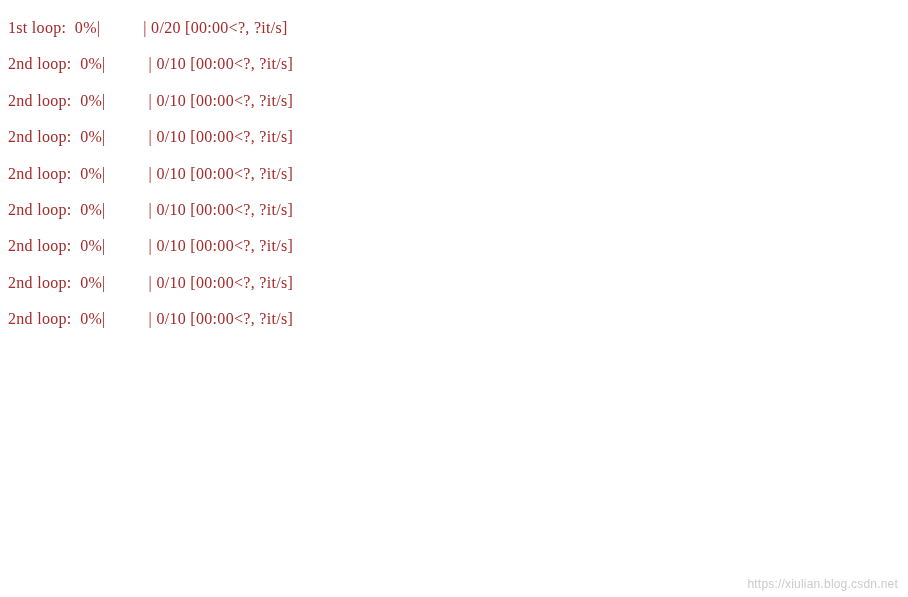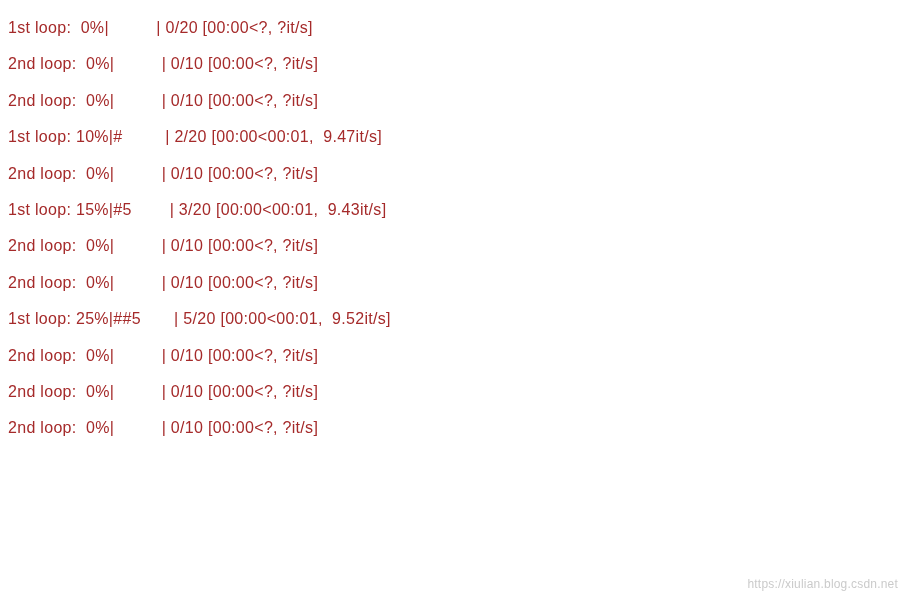--- a/index.html
+++ b/index.html
@@ -13,45 +13,42 @@
       font-size: 16px;
       padding: 10px 8px;
       color: #a52a2a;
       position: relative;
       width: 908px;
       height: 597px;
     }
     .line {
       white-space: pre;
       line-height: 36.4px;
-      font-family: Liberation Sans, sans-serif;
+      font-family: Liberation Serif, serif;
       letter-spacing: 0.3px;
     }
     .watermark {
       position: absolute;
       bottom: 6px;
       right: 10px;
       color: rgba(150,150,150,0.5);
       font-family: Arial, sans-serif;
       font-size: 12px;
       letter-spacing: 0.2px;
       text-align: right;
     }
   </style>
 </head>
 <body>
 
 <div id="output">
     <div class="line">1st loop:  0%|          | 0/20 [00:00&lt;?, ?it/s]</div>
     <div class="line">2nd loop:  0%|          | 0/10 [00:00&lt;?, ?it/s]</div>
     <div class="line">2nd loop:  0%|          | 0/10 [00:00&lt;?, ?it/s]</div>
-    <div class="line">1st loop: 10%|#         | 2/20 [00:00&lt;00:01,  9.47it/s]</div>
-    <div class="line">2nd loop:  0%|          | 0/10 [00:00&lt;?, ?it/s]</div>
-    <div class="line">1st loop: 15%|#5        | 3/20 [00:00&lt;00:01,  9.43it/s]</div>
     <div class="line">2nd loop:  0%|          | 0/10 [00:00&lt;?, ?it/s]</div>
     <div class="line">2nd loop:  0%|          | 0/10 [00:00&lt;?, ?it/s]</div>
-    <div class="line">1st loop: 25%|##5       | 5/20 [00:00&lt;00:01,  9.52it/s]</div>
+    <div class="line">2nd loop:  0%|          | 0/10 [00:00&lt;?, ?it/s]</div>
     <div class="line">2nd loop:  0%|          | 0/10 [00:00&lt;?, ?it/s]</div>
     <div class="line">2nd loop:  0%|          | 0/10 [00:00&lt;?, ?it/s]</div>
     <div class="line">2nd loop:  0%|          | 0/10 [00:00&lt;?, ?it/s]</div>
   </div>
 
 <div class="watermark">https://xiulian.blog.csdn.net</div>
 
 </body></html>

